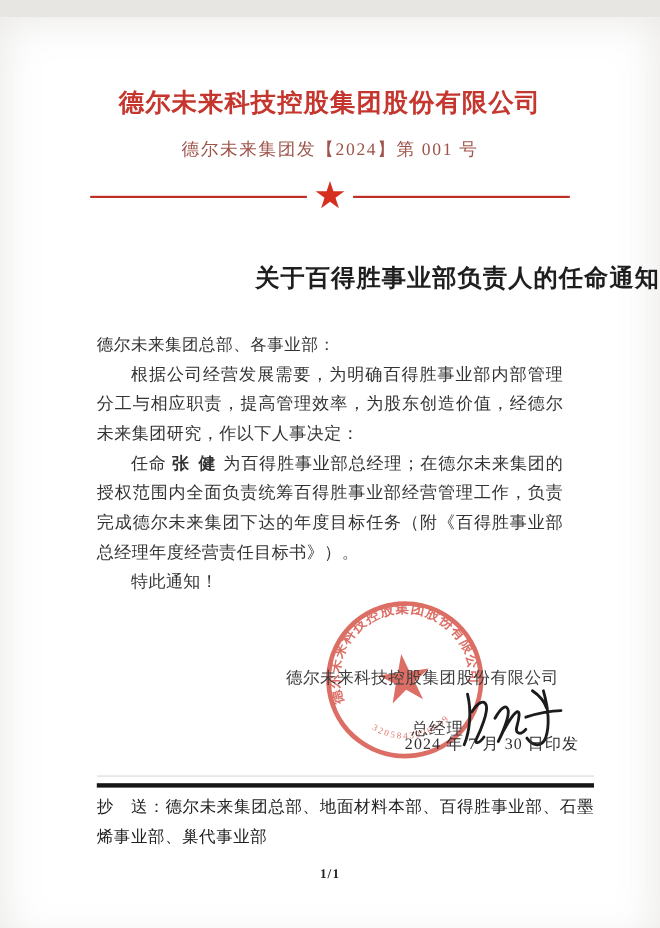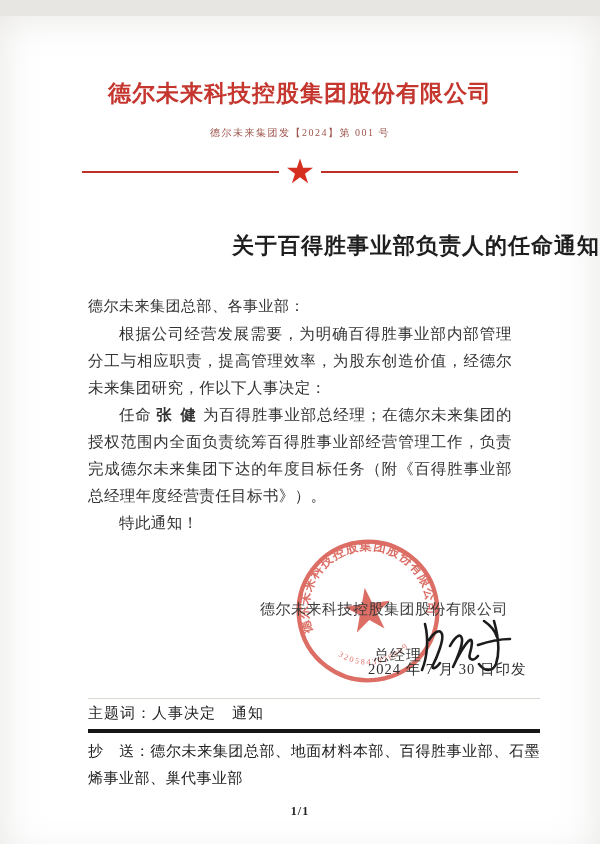--- a/index.html
+++ b/index.html
@@ -18,21 +18,21 @@
     padding-top:62px;
     text-align:center;
     font-size:23px;
     font-weight:bold;
     letter-spacing:1px;
     color:#c4362e;
   }
   .doc-number{
     margin-top:17px;
     text-align:center;
-    font-size:10px;
+    font-size:16px;
     letter-spacing:1.5px;
     color:#9e544b;
   }
   .divider{
     margin-top:15px;
     padding:0 82px;
     height:34px;
     display:flex;align-items:center;
   }
   .divider .line{flex:1;height:2.5px;background:#bd3026;}
@@ -169,20 +169,19 @@
         <path d="M32,34 C38,23 43,21 44,27 C45,33 38,49 35,55 C40,44 48,30 52,28 C55,27 54,34 52,41 C50,48 55,50 60,44"></path>
         <path d="M66,9 C72,13 77,19 79,25 M60,33 C72,29 85,27 92,27 M76,9 C80,23 82,40 78,52 C74,61 66,59 61,52"></path>
       </g>
     </svg>
 
     <div class="sig-date">2024 年 7 月 30 日印发</div>
   </div>
 
   <div class="footer">
     <div class="thin-line"></div>
-    <div class="keywords-row"><span>主题词：</span><span>人事决定　通知</span></div>
     <div class="thick-line"></div>
     <div class="cc-row"><span>抄　送：</span><span>德尔未来集团总部、地面材料本部、百得胜事业部、石墨烯事业部、巢代事业部</span></div>
   </div>
 
   <div class="page-num">1/1</div>
 
 </div>
 
 </body></html>

